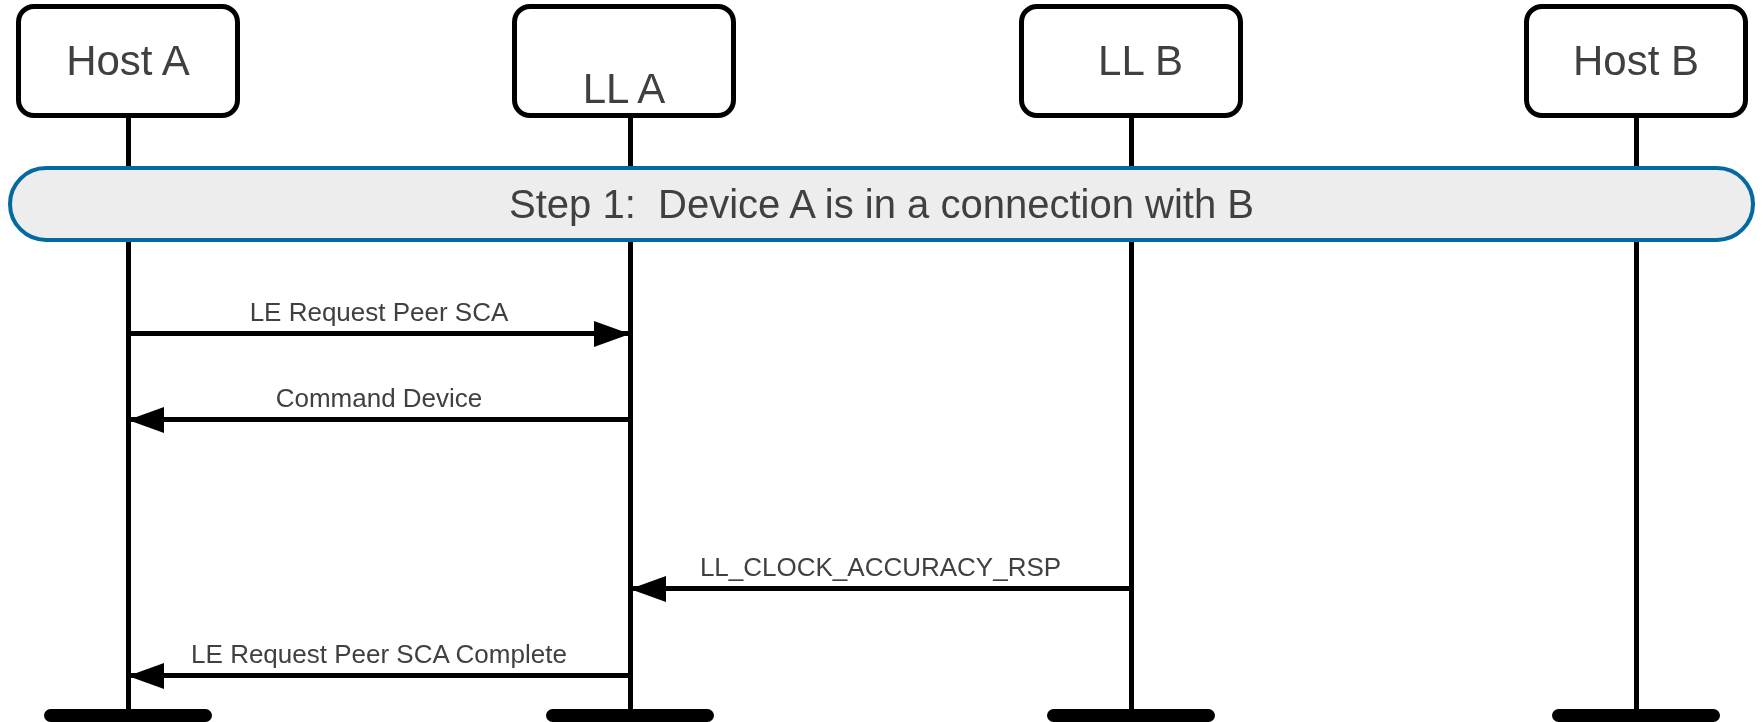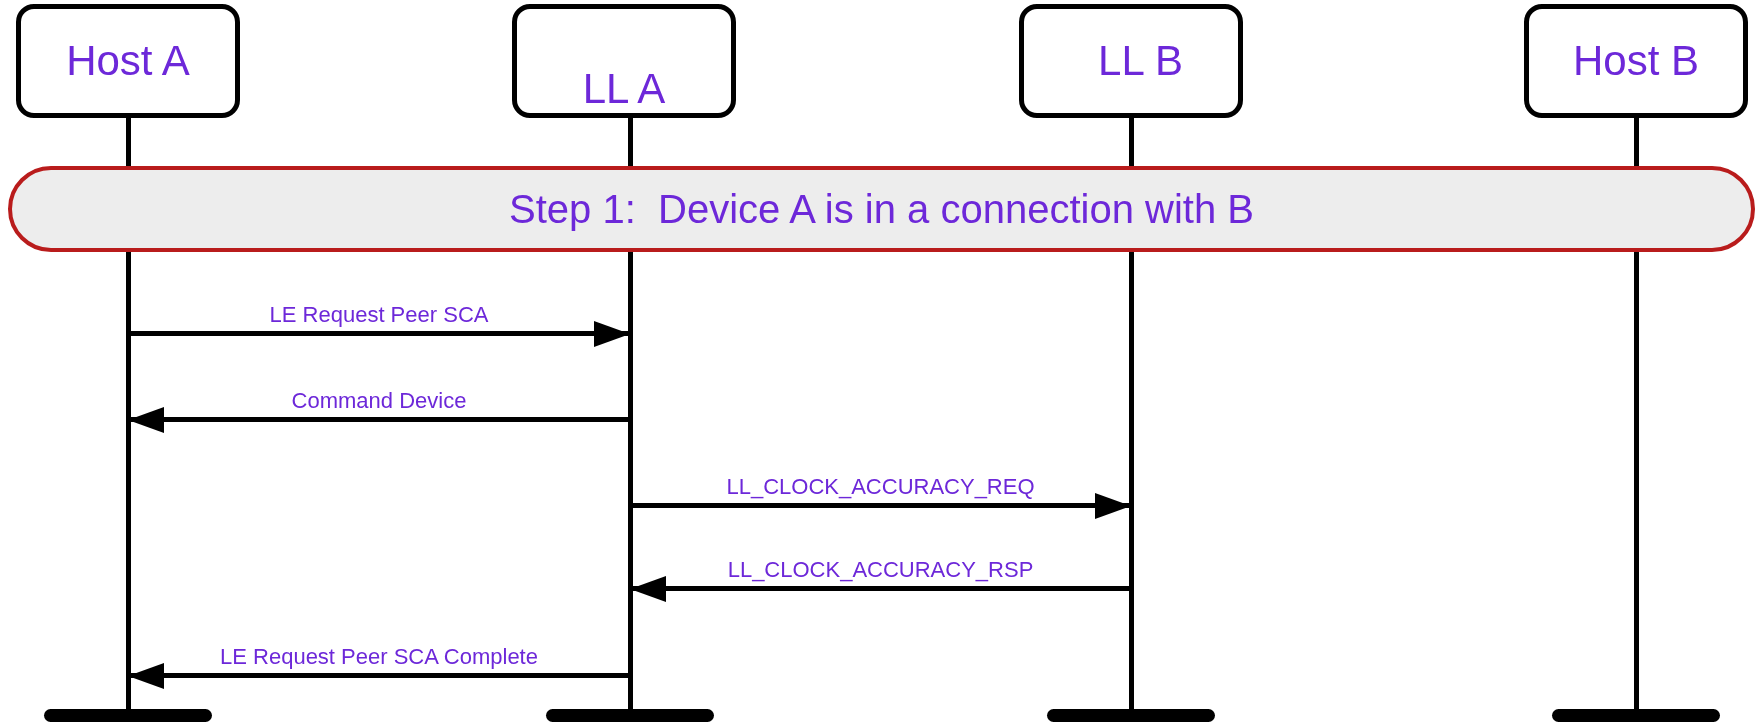--- a/index.html
+++ b/index.html
@@ -7,21 +7,21 @@
     padding: 0;
     background: #ffffff;
   }
   #stage {
     position: relative;
     width: 1763px;
     height: 722px;
     background: #ffffff;
     overflow: hidden;
     font-family: "Liberation Sans", "DejaVu Sans", sans-serif;
-    color: #6d28d9;
+    color: #404040;
   }
 
   
   .lifeline {
     position: absolute;
     top: 112px;
     bottom: 8px;
     width: 5px;
     background: #000000;
     z-index: 1;
@@ -51,23 +51,23 @@
   #participant-ll-a   { left: 512px; align-items: flex-end; }
   #participant-ll-b   { left: 1019px; padding-left: 19px; }
   #participant-host-b { left: 1524px; text-align: right; }
 
   
   .banner {
     position: absolute;
     left: 8px;
     top: 166px;
     width: 1747px;
-    height: 86px;
+    height: 76px;
     box-sizing: border-box;
-    border: 4px solid #b91c1c;
+    border: 4px solid #0369a1;
     border-radius: 43px;
     background: #ededed;
     display: flex;
     align-items: center;
     justify-content: center;
     font-size: 40px;
     z-index: 2;
   }
   .banner-label { white-space: pre; }
 
@@ -99,21 +99,21 @@
     bottom: 0;
     height: 5px;
     background: #000000;
   }
   .message .msg-label {
     position: absolute;
     left: 0;
     right: 0;
     bottom: 8px;
     text-align: center;
-    font-size: 22px;
+    font-size: 26px;
     white-space: nowrap;
   }
   .message .arrow-head {
     position: absolute;
     bottom: -11px;
     width: 0;
     height: 0;
     border-top: 13px solid transparent;
     border-bottom: 13px solid transparent;
   }
@@ -165,25 +165,20 @@
     <div class="msg-line"></div>
     <div class="arrow-head point-right"></div>
   </div>
 
   <div class="message" id="msg-1">
     <span class="msg-label">Command Device</span>
     <div class="msg-line"></div>
     <div class="arrow-head point-left"></div>
   </div>
 
-  <div class="message" id="msg-2">
-    <span class="msg-label">LL_CLOCK_ACCURACY_REQ</span>
-    <div class="msg-line"></div>
-    <div class="arrow-head point-right"></div>
-  </div>
 
   <div class="message" id="msg-3">
     <span class="msg-label">LL_CLOCK_ACCURACY_RSP</span>
     <div class="msg-line"></div>
     <div class="arrow-head point-left"></div>
   </div>
 
   <div class="message" id="msg-4">
     <span class="msg-label">LE Request Peer SCA Complete</span>
     <div class="msg-line"></div>

